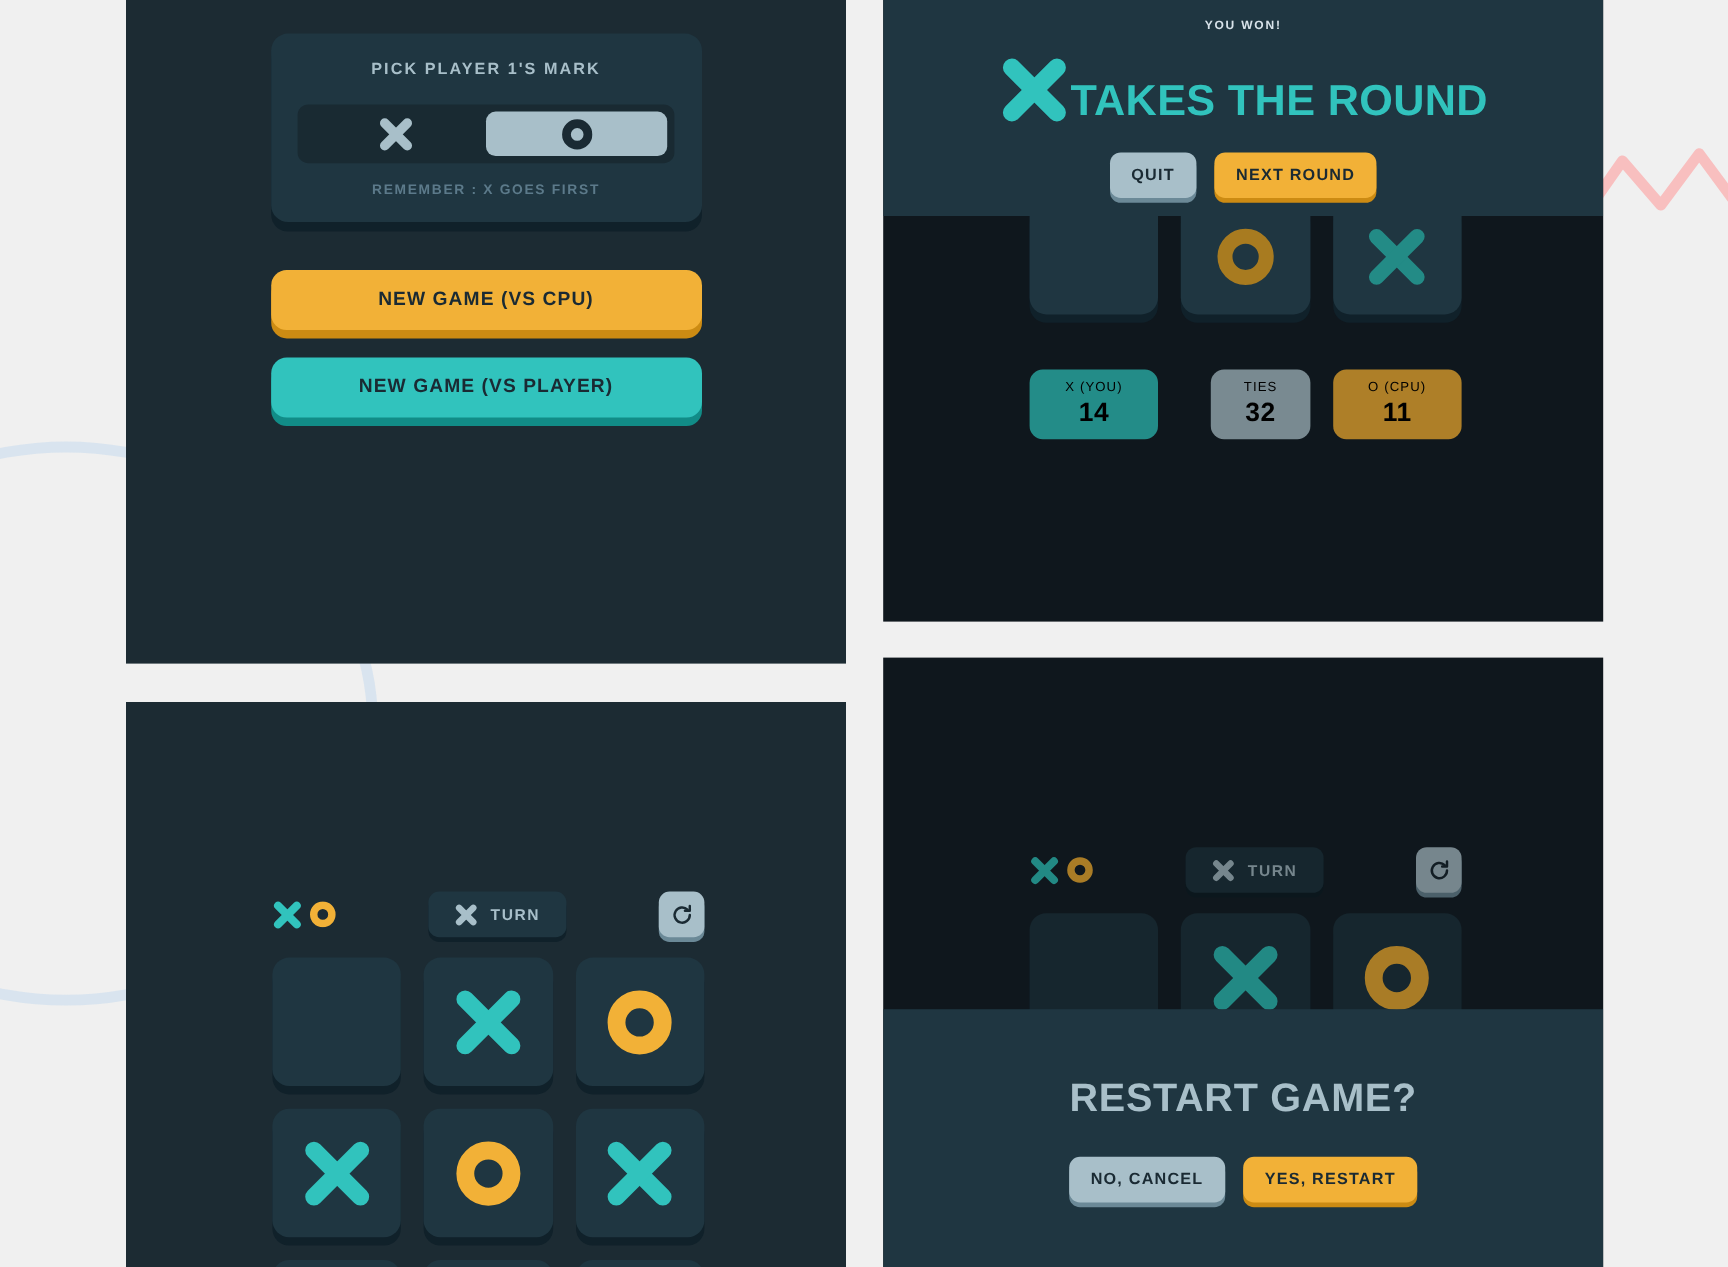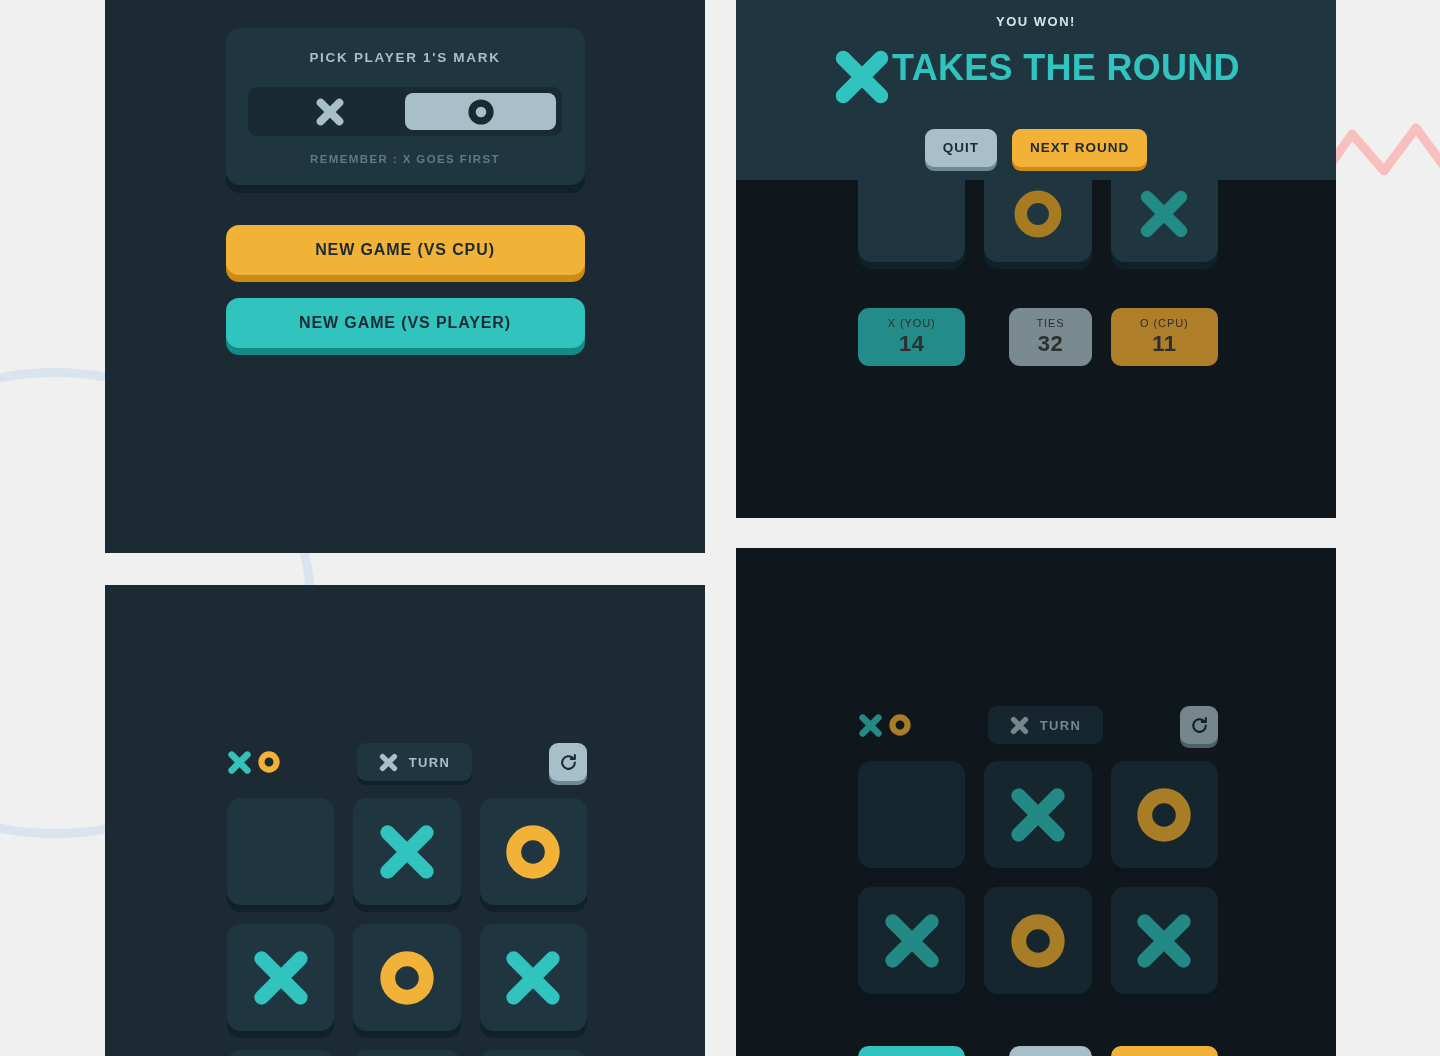--- a/index.html
+++ b/index.html
@@ -115,44 +115,44 @@
     display: flex; align-items: center; justify-content: center;
     cursor: pointer;
   }
   .cell.empty { background: #1f3641; box-shadow: 0 7px 0 #10212a; }
   .cell.win-x { background: #31c3bd; box-shadow: 0 7px 0 #118c87; }
 
   .scores { display: grid; grid-template-columns: repeat(3, 1fr); gap: 19px; }
   .score-box {
     border-radius: 11px; height: 58px;
     display: flex; flex-direction: column; align-items: center; justify-content: center;
-    color: #404040;
+    color: #000000;
   }
   .score-box .s-label { font-size: 11px; font-weight: 500; letter-spacing: .9px; }
   .score-box .s-value { font-size: 22px; font-weight: 700; letter-spacing: .5px; margin-top: 2px; }
   .sb-x { background: #31c3bd; }
   .sb-t { background: #a8bfc9; margin-left: 25px; }
-  .sb-o { background: #f2b137; border-radius: 10px; }
+  .sb-o { background: #f2b137; }
 
   
   .modal {
     position: absolute; left: 0; width: 600px;
     background: #1f3641;
     display: flex; flex-direction: column; align-items: center; justify-content: center;
     z-index: 5;
   }
   #modal-result  { top: 44px;  height: 180px; }
   #modal-restart { top: 293px; height: 215px; }
 
   .won-label {
-    font-size: 13px; font-weight: 700; letter-spacing: 1.5px; color: #d8e3ea;
+    font-size: 10px; font-weight: 700; letter-spacing: 1.5px; color: #d8e3ea;
   }
   .won-row {
     margin-top: 18px;
-    display: flex; align-items: flex-start; 
+    display: flex; align-items: flex-end; 
   }
   .won-text {
     font-size: 36px; font-weight: 700; letter-spacing: .3px; color: #31c3bd;
   }
   .modal-btn-row { margin-top: 22px; display: flex; gap: 15px; }
   .m-btn {
     border: 0; border-radius: 9px;
     height: 38px; padding: 0 18px;
     font-family: "Liberation Sans", sans-serif;
     font-size: 13.5px; font-weight: 700; letter-spacing: 1px;
@@ -414,13 +414,20 @@
       </svg>
     </div>
   </div>
 
   <div class="scores" style="position:absolute; left:122px; top:498px; width:360px;">
     <div class="score-box sb-x"></div>
     <div class="score-box sb-t"></div>
     <div class="score-box sb-o"></div>
   </div>
 
+  <div class="modal" id="modal-restart">
+    <div class="restart-title">RESTART GAME?</div>
+    <div class="modal-btn-row" style="margin-top:30px;">
+      <button class="m-btn grey">NO, CANCEL</button>
+      <button class="m-btn gold">YES, RESTART</button>
+    </div>
+  </div>
 </section>
 
 </body></html>

